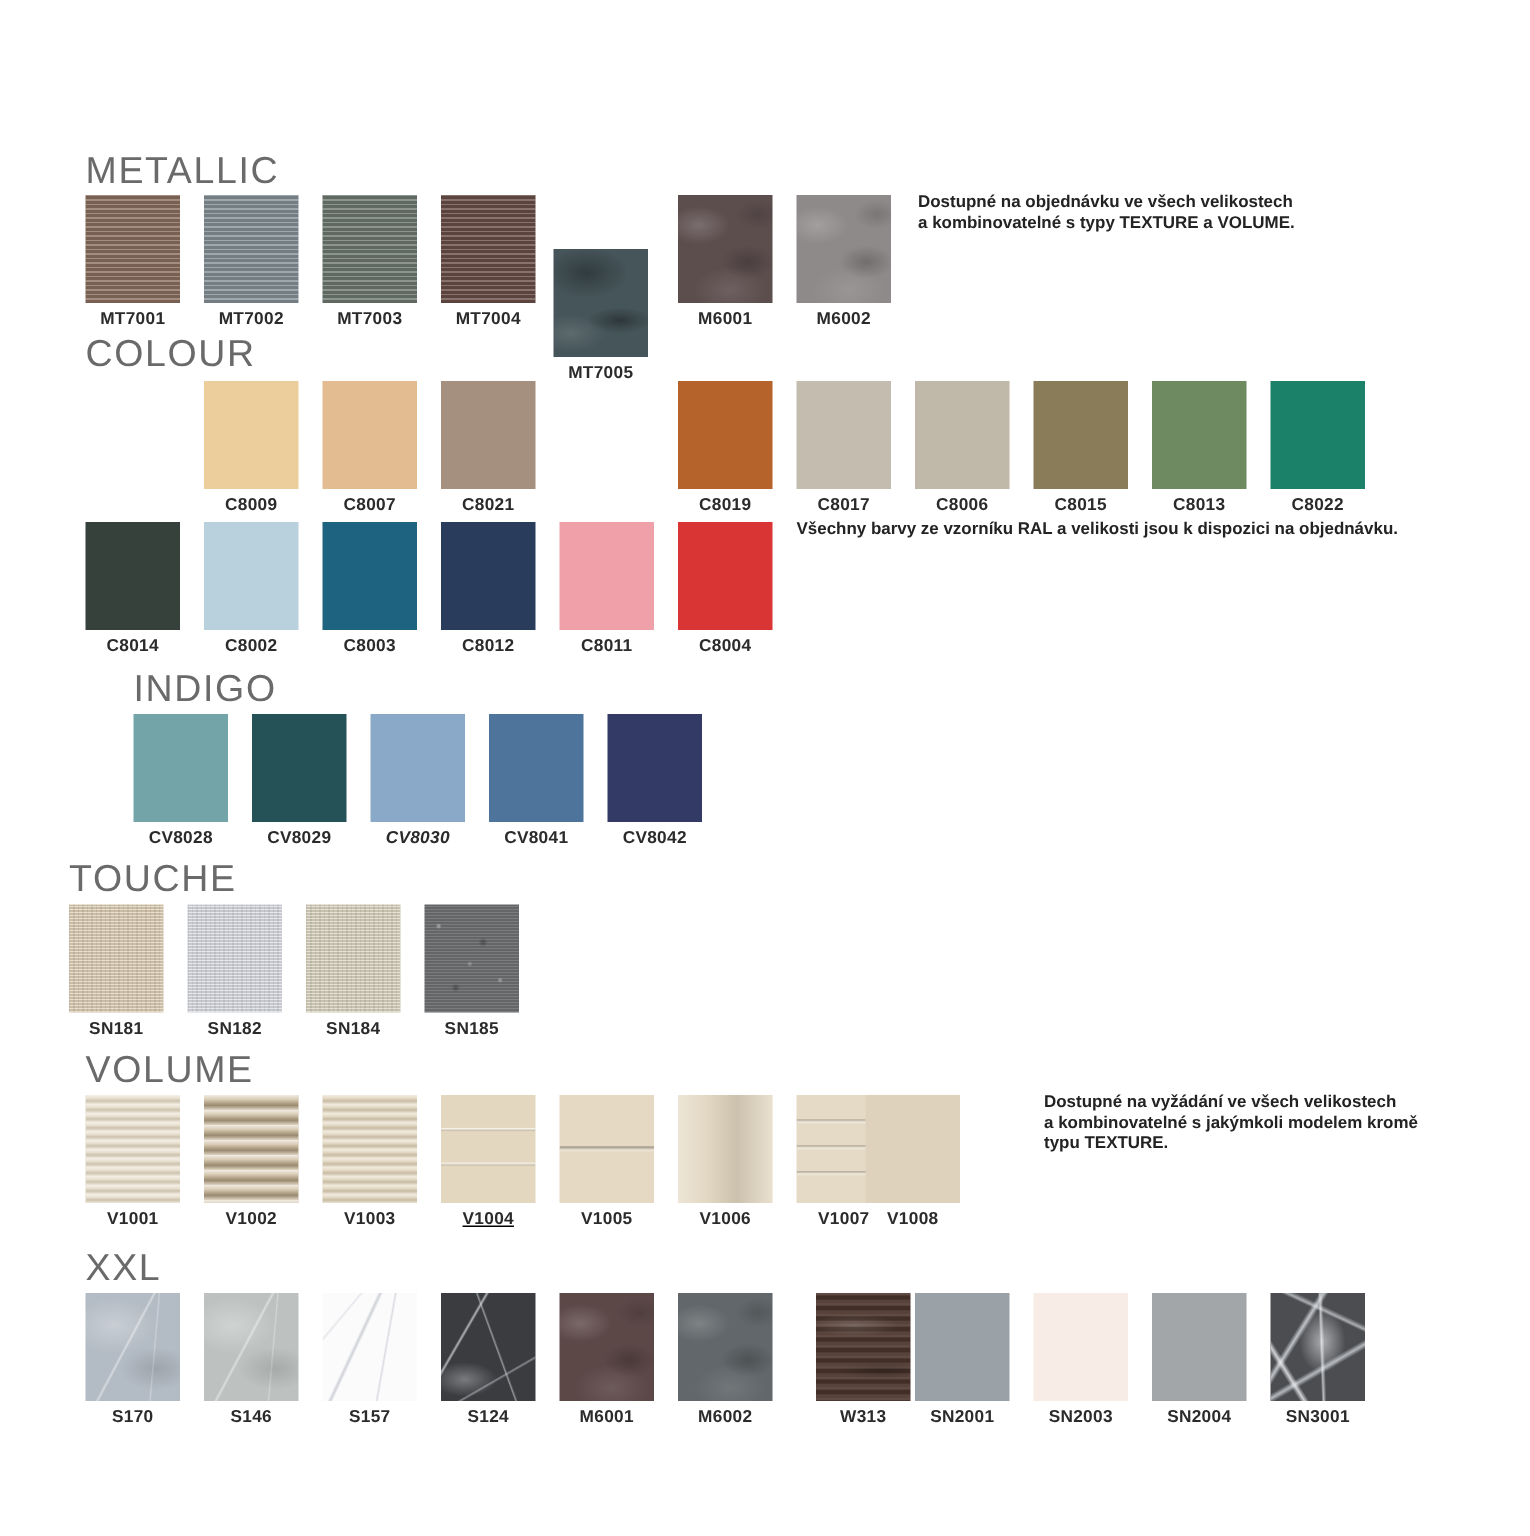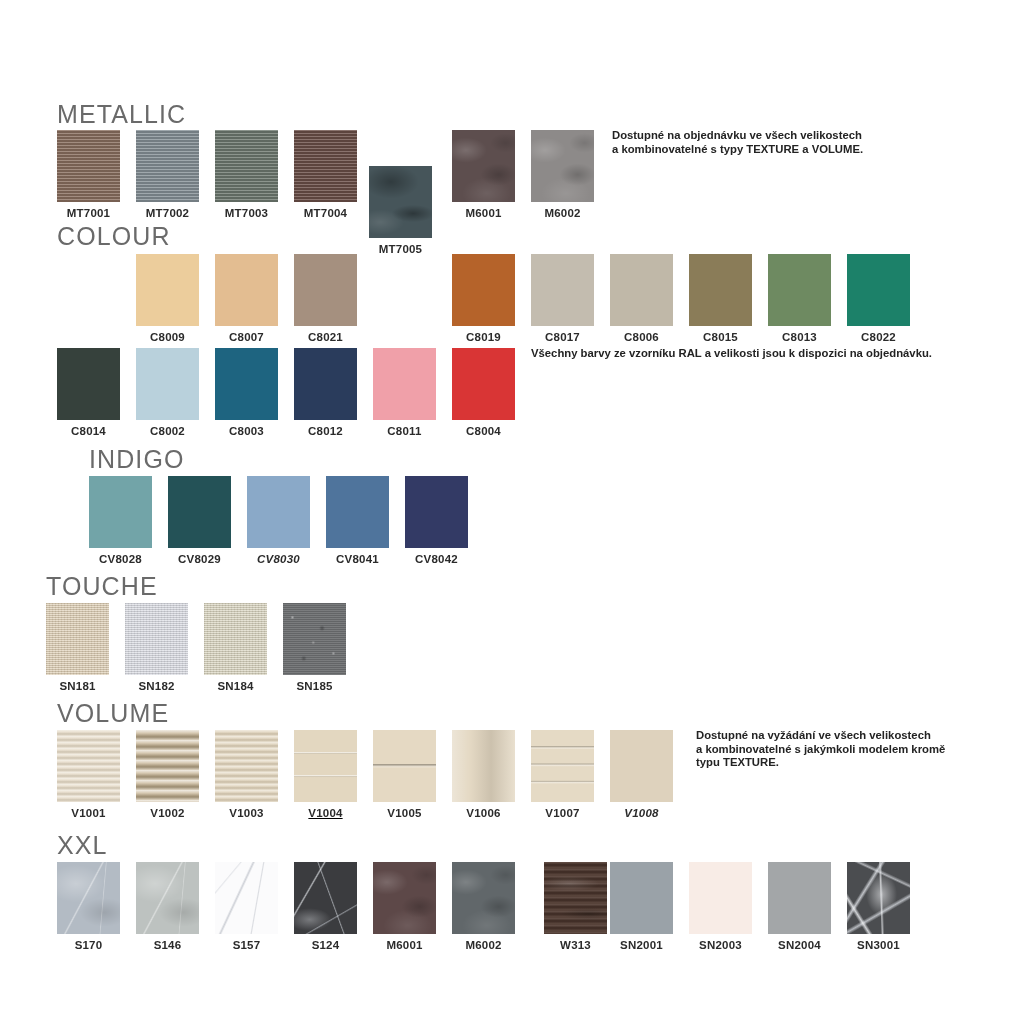--- a/index.html
+++ b/index.html
@@ -405,21 +405,21 @@
           <span class="swatch-label">V1005</span>
         </div>
         <div class="swatch-cell" style="left: 395px;">
           <div class="swatch tex-vgrad" style="background: rgb(227, 215, 193); width: 63px; height: 72px;"></div>
           <span class="swatch-label">V1006</span>
         </div>
         <div class="swatch-cell" style="left: 474px;">
           <div class="swatch tex-panel4" style="background: rgb(229, 218, 197); width: 63px; height: 72px;"></div>
           <span class="swatch-label">V1007</span>
         </div>
-        <div class="swatch-cell" style="left: 553px; font-style: italic;">
+        <div class="swatch-cell" style="left: 520px;">
           <div class="swatch" style="background: rgb(222, 210, 189); width: 63px; height: 72px;"></div>
           <span class="swatch-label">V1008</span>
         </div>
       </div>
     </div>
     <div class="note" style="left: 696px; top: 729px;">Dostupné na vyžádání ve všech velikostech
 a kombinovatelné s jakýmkoli modelem kromě
 typu TEXTURE.</div>
     <div class="section" style="left: 57px; top: 831px;">
       <div class="section-title">XXL</div>

